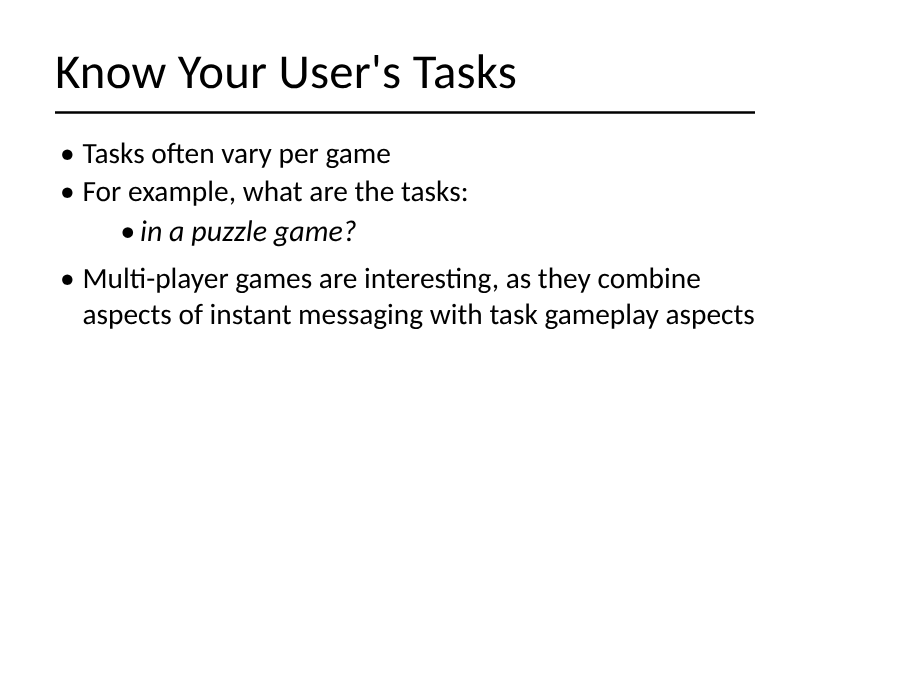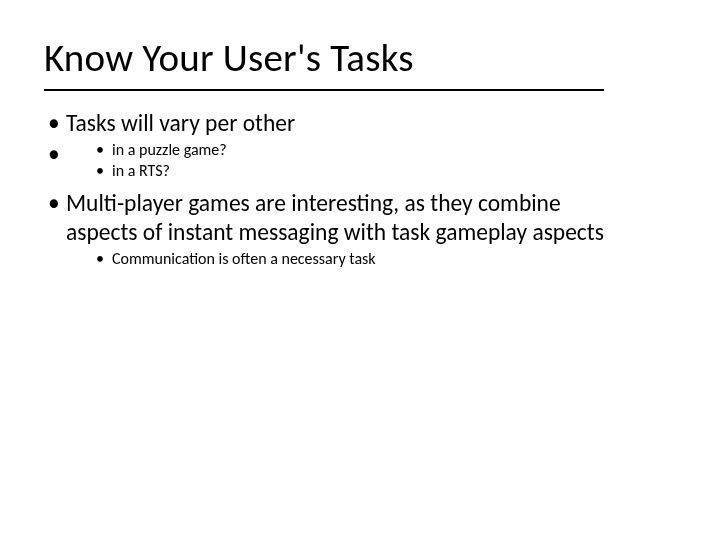--- a/index.html
+++ b/index.html
@@ -47,59 +47,53 @@
     position: absolute;
     left: 0;
     top: 0;
   }
   ul.level2 {
     list-style: none;
     padding: 0;
     margin: 2px 0 8px 30px;
   }
   ul.level2 > li {
-    font-size: 16px;
+    font-size: 24px;
     line-height: 1.25;
     margin: 0 0 1px 0;
     padding-left: 16px;
     position: relative;
+    font-style: italic;
   }
   ul.level2 > li::before {
     content: "•";
     position: absolute;
     left: 0;
     top: 0;
   }
 </style>
 </head>
 <body>
 
 <div class="slide">
   <h1 class="title">Know Your User's Tasks</h1>
   <hr class="rule">
   <ul class="level1">
 
     <li>
-      <span>Tasks will vary per other</span>
+      <span>Tasks often vary per game</span>
     </li>
 
     <li>
+      <span>For example, what are the tasks:</span>
       <ul class="level2">
         <li>
           <span>in a puzzle game?</span>
-        </li>
-        <li>
-          <span>in a RTS?</span>
         </li>
       </ul>
     </li>
 
     <li>
       <span>Multi-player games are interesting, as they combine aspects of instant messaging with task gameplay aspects</span>
-      <ul class="level2">
-        <li>
-          <span>Communication is often a necessary task</span>
-        </li>
-      </ul>
     </li>
 
   </ul>
 </div>
 
 </body></html>

